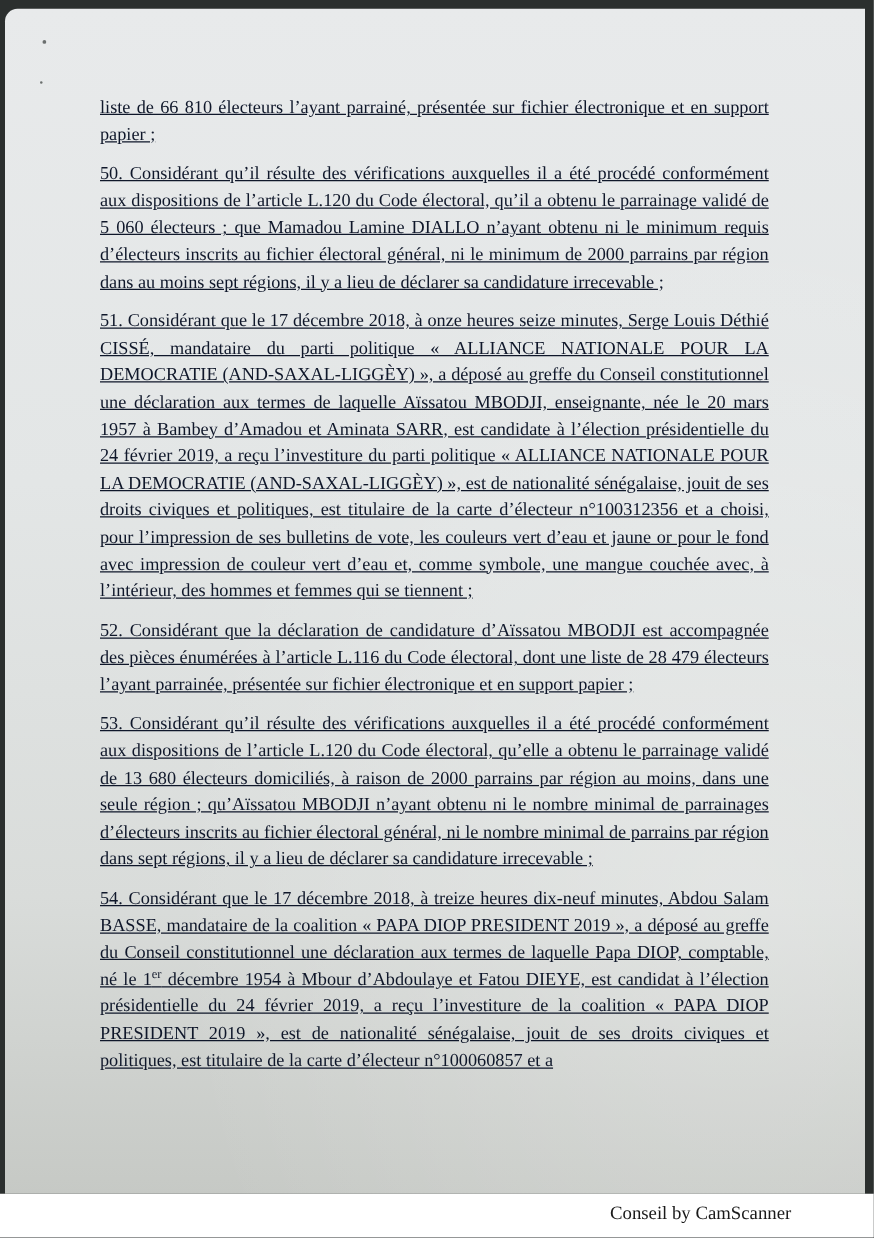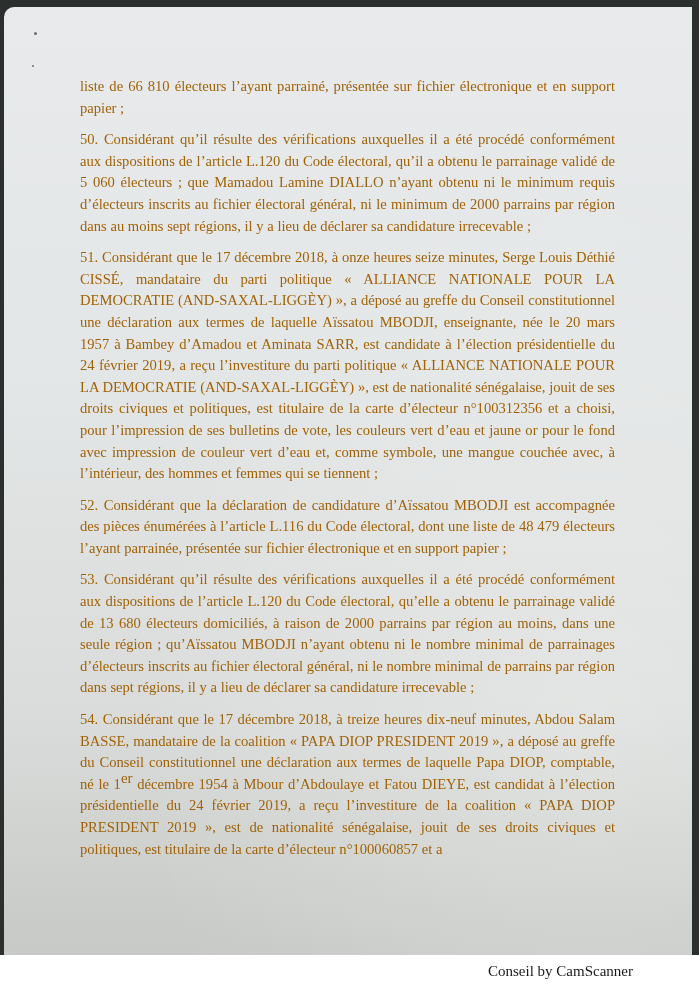--- a/index.html
+++ b/index.html
@@ -17,42 +17,43 @@
     border-top-left-radius: 10px;
   }
   .paper::after {
     content: ""; position: absolute; inset: 0;
     background: radial-gradient(ellipse at 85% 75%, rgba(255,255,255,0.25), rgba(255,255,255,0) 55%);
     pointer-events: none;
   }
   .speck { position: absolute; width: 3px; height: 3px; border-radius: 50%; background: #6b6f6e; }
   .content {
     position: absolute; left: 80px; top: 76px; width: 535px;
-    color: #a16207; font-size: 14.6px; line-height: 21.6px; text-align: justify;
+    color: #0f172a; font-size: 14.6px; line-height: 21.6px; text-align: justify;
     z-index: 2;
+    text-decoration: underline;
   }
   .content p { margin: 0 0 10px 0; }
-  sup { font-size: 15px; line-height: 0; }
+  sup { font-size: 10px; line-height: 0; }
   .footer {
     position: absolute; left: 488px; top: 963px;
     font-family: "Liberation Serif", serif; font-size: 15px; color: #1a1a1a;
   }
 </style>
 </head>
 <body>
 
 <div class="photo">
   <div class="paper">
     <span class="speck" style="left:30px;top:25px;"></span>
     <span class="speck" style="left:28px;top:58px;width:2px;height:2px;"></span>
   </div>
 </div>
 
 <div class="content">
   <p>liste de 66 810 électeurs l’ayant parrainé, présentée sur fichier électronique et en support papier ;</p>
   <p>50. Considérant qu’il résulte des vérifications auxquelles il a été procédé conformément aux dispositions de l’article L.120 du Code électoral, qu’il a obtenu le parrainage validé de 5 060 électeurs ; que Mamadou Lamine DIALLO n’ayant obtenu ni le minimum requis d’électeurs inscrits au fichier électoral général, ni le minimum de 2000 parrains par région dans au moins sept régions, il y a lieu de déclarer sa candidature irrecevable ;</p>
   <p>51. Considérant que le 17 décembre 2018, à onze heures seize minutes, Serge Louis Déthié CISSÉ, mandataire du parti politique « ALLIANCE NATIONALE POUR LA DEMOCRATIE (AND-SAXAL-LIGGÈY) », a déposé au greffe du Conseil constitutionnel une déclaration aux termes de laquelle Aïssatou MBODJI, enseignante, née le 20 mars 1957 à Bambey d’Amadou et Aminata SARR, est candidate à l’élection présidentielle du 24 février 2019, a reçu l’investiture du parti politique « ALLIANCE NATIONALE POUR LA DEMOCRATIE (AND-SAXAL-LIGGÈY) », est de nationalité sénégalaise, jouit de ses droits civiques et politiques, est titulaire de la carte d’électeur n°100312356 et a choisi, pour l’impression de ses bulletins de vote, les couleurs vert d’eau et jaune or pour le fond avec impression de couleur vert d’eau et, comme symbole, une mangue couchée avec, à l’intérieur, des hommes et femmes qui se tiennent ;</p>
-  <p>52. Considérant que la déclaration de candidature d’Aïssatou MBODJI est accompagnée des pièces énumérées à l’article L.116 du Code électoral, dont une liste de 48 479 électeurs l’ayant parrainée, présentée sur fichier électronique et en support papier ;</p>
+  <p>52. Considérant que la déclaration de candidature d’Aïssatou MBODJI est accompagnée des pièces énumérées à l’article L.116 du Code électoral, dont une liste de 28 479 électeurs l’ayant parrainée, présentée sur fichier électronique et en support papier ;</p>
   <p>53. Considérant qu’il résulte des vérifications auxquelles il a été procédé conformément aux dispositions de l’article L.120 du Code électoral, qu’elle a obtenu le parrainage validé de 13 680 électeurs domiciliés, à raison de 2000 parrains par région au moins, dans une seule région ; qu’Aïssatou MBODJI n’ayant obtenu ni le nombre minimal de parrainages d’électeurs inscrits au fichier électoral général, ni le nombre minimal de parrains par région dans sept régions, il y a lieu de déclarer sa candidature irrecevable ;</p>
   <p><span>54. Considérant que le 17 décembre 2018, à treize heures dix-neuf minutes, Abdou Salam BASSE, mandataire de la coalition « PAPA DIOP PRESIDENT 2019 », a déposé au greffe du Conseil constitutionnel une déclaration aux termes de laquelle Papa DIOP, comptable, né le 1</span><sup>er</sup><span> décembre 1954 à Mbour d’Abdoulaye et Fatou DIEYE, est candidat à l’élection présidentielle du 24 février 2019, a reçu l’investiture de la coalition « PAPA DIOP PRESIDENT 2019 », est de nationalité sénégalaise, jouit de ses droits civiques et politiques, est titulaire de la carte d’électeur n°100060857 et a</span></p>
 </div>
 
 <div class="footer">Conseil by CamScanner</div>
 
 </body></html>

